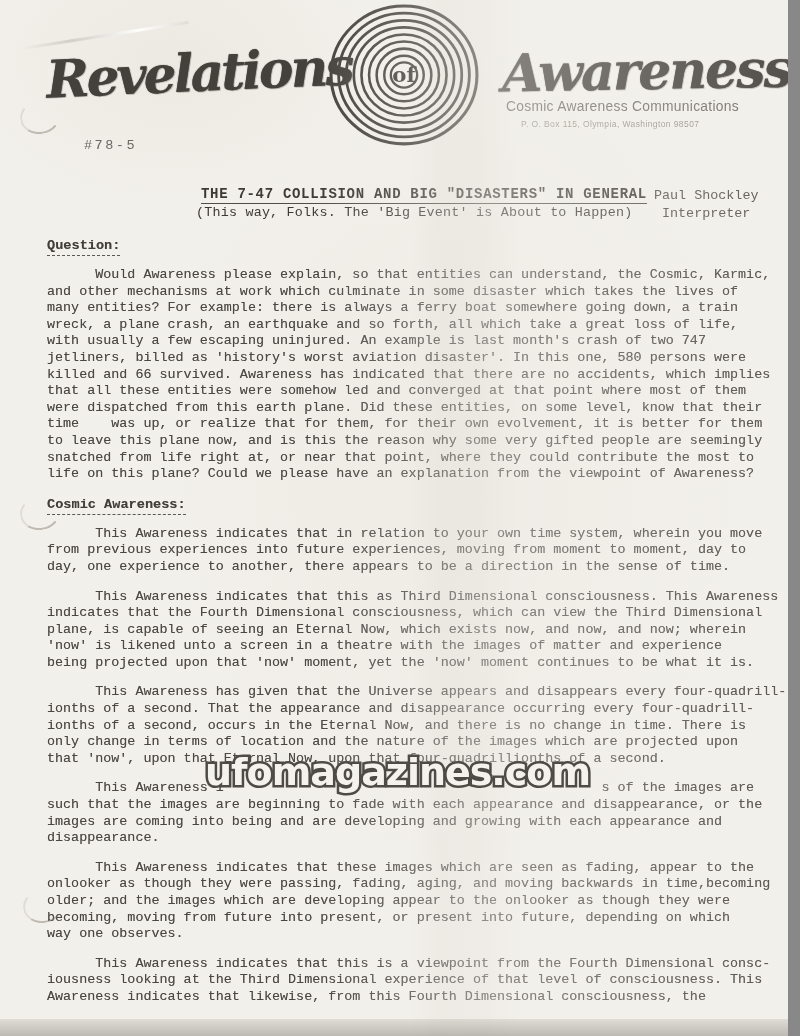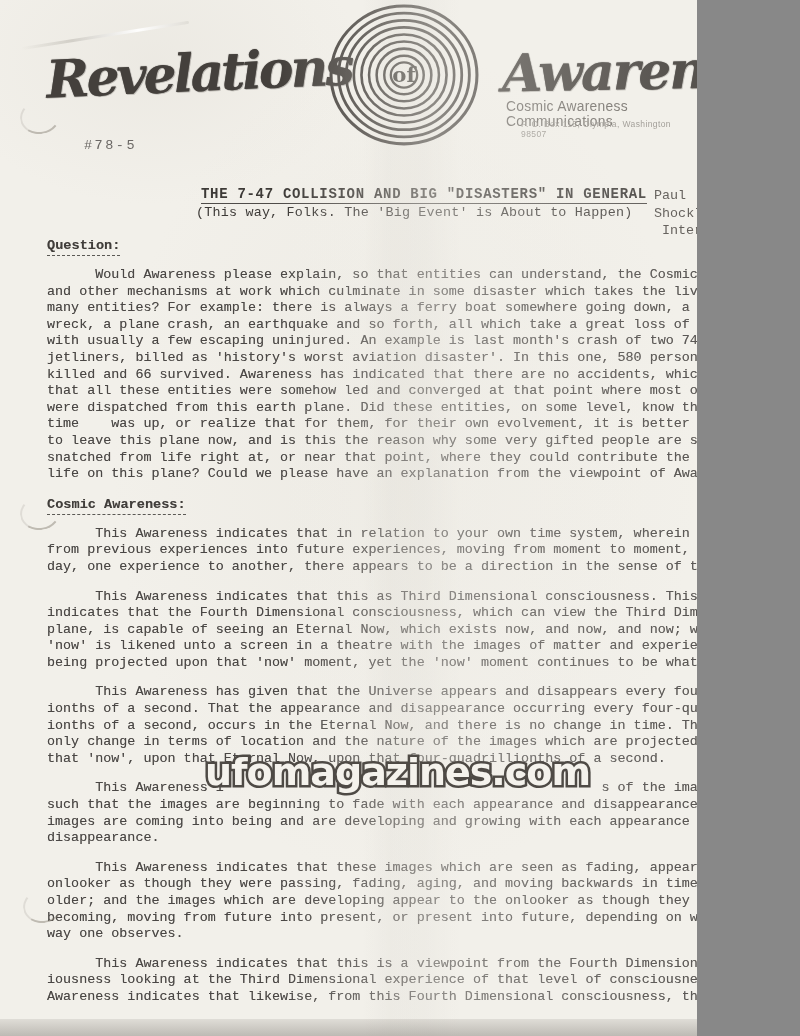--- a/index.html
+++ b/index.html
@@ -1,24 +1,23 @@
 <!DOCTYPE html>
 <html><head>
 <meta charset="utf-8">
 <style>
   html,body{margin:0;padding:0;background:#888;}
   .page{
-    position:relative; width:691px; height:1036px; overflow:hidden;
+    position:relative; width:788px; height:1036px; overflow:hidden;
     background:
       radial-gradient(ellipse 320px 220px at 22% 6%, rgba(222,218,210,.30), transparent 65%),
       radial-gradient(ellipse 420px 600px at 58% 45%, rgba(214,210,200,.18), transparent 70%),
       #f2f0ea;
     font-family:"Liberation Mono","DejaVu Sans Mono",monospace;
     color:#4a4745;
-    padding-left:6px;
   }
   
   .crease{position:absolute; left:20px; top:34px; width:170px; height:3px; border-radius:3px;
     background:linear-gradient(90deg, rgba(125,120,110,0) , rgba(125,120,110,.25) 30%, rgba(255,255,255,.95) 70%, rgba(125,120,110,.12));
     transform:rotate(-9deg); z-index:2;}
   .hole{position:absolute; width:36px; height:30px; border-radius:50%;
     border:2px solid transparent;
     border-bottom-color:rgba(128,122,112,.45);
     border-left-color:rgba(128,122,112,.16);
     transform:rotate(-10deg); z-index:2;}

